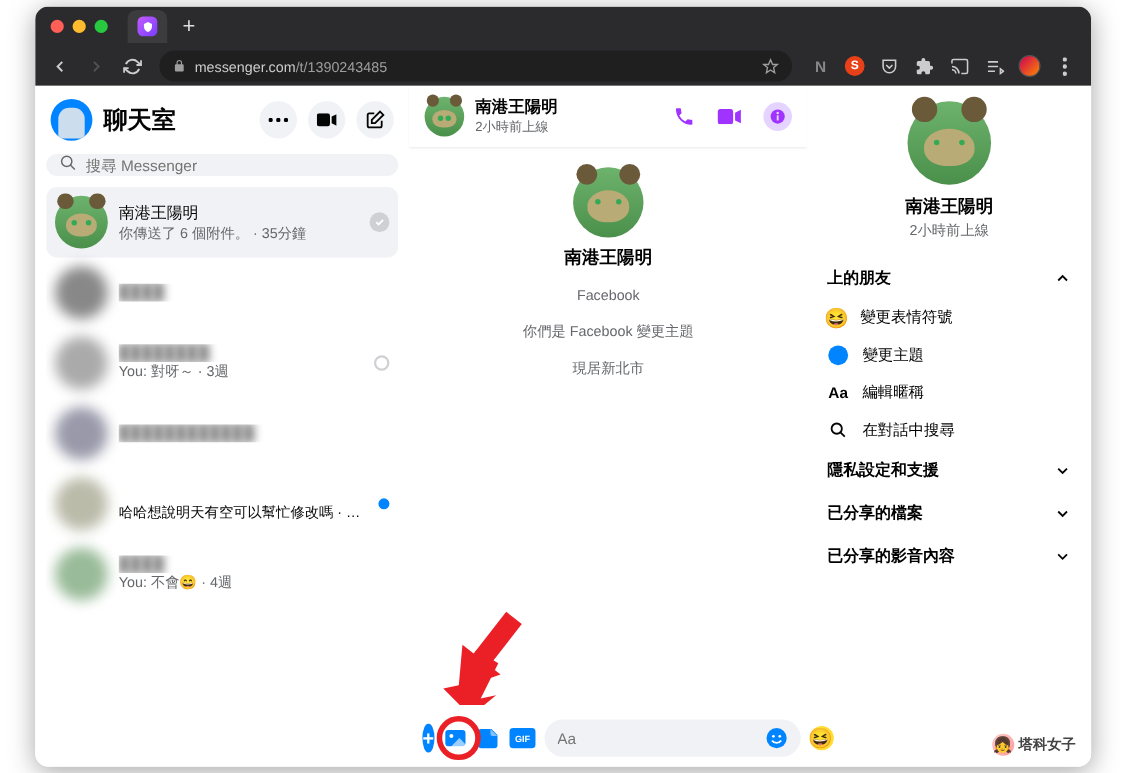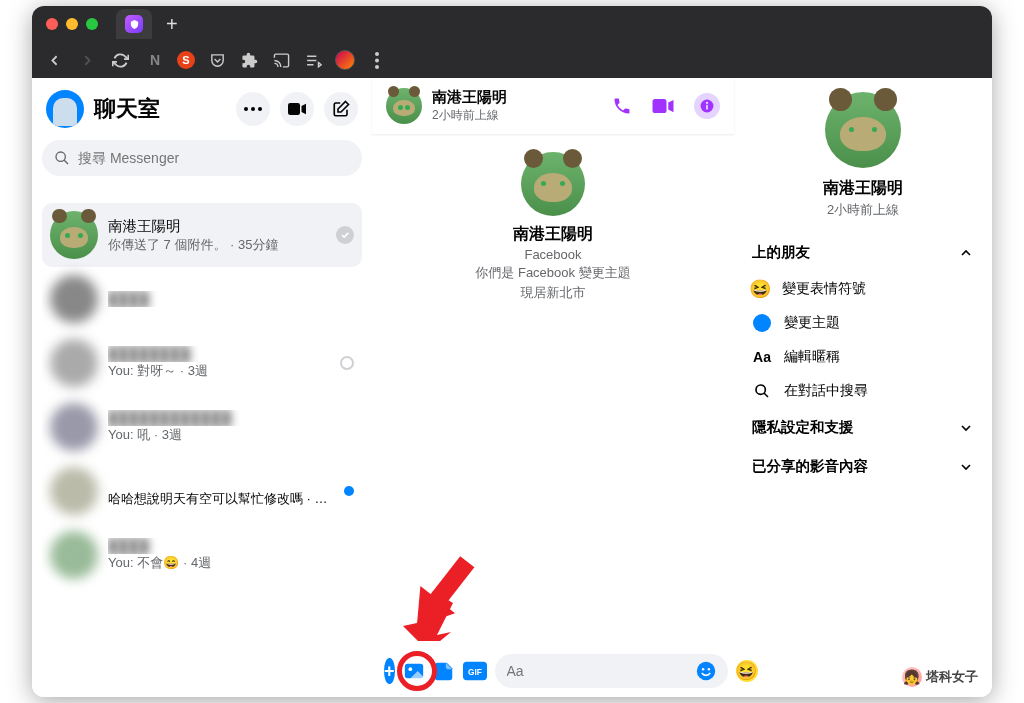--- a/index.html
+++ b/index.html
@@ -59,22 +59,22 @@
     .sidebar { width: 340px; display: flex; flex-direction: column; border-right: none; padding: 8px 10px; }
     .sb-header { display: flex; align-items: center; gap: 10px; padding: 4px 4px 12px 4px; }
     .sb-avatar { width: 38px; height: 38px; border-radius: 50%; background: linear-gradient(180deg,#0084ff 0%,#0084ff 100%); display:flex; align-items:end; justify-content:center; overflow:hidden;}
     .sb-avatar::after{content:''; width:24px; height:28px; background:#cde; border-radius:10px 10px 4px 4px; margin-bottom:2px;}
     .sb-title { flex: 1; font-size: 22px; font-weight: 800; color: #050505; }
     .rbtn {
       width: 34px; height: 34px; border-radius: 50%; background: #f0f2f5;
       display: flex; align-items: center; justify-content: center; cursor: pointer;
     }
     .search {
-      background: #f0f2f5; border-radius: 18px; height: 36px;
-      display: flex; align-items: center; padding: 0 12px; gap: 8px; margin-bottom: 27px;
+      background: #f0f2f5; border-radius: 18px; height: 20px;
+      display: flex; padding: 0 12px; gap: 8px; margin-bottom: 10px;
     }
     .search input { border: none; background: transparent; outline: none; font-size: 14px; flex: 1; }
     .chatlist { flex: 1; overflow: hidden; }
     .chat {
       display: flex; align-items: center; gap: 10px; padding: 8px 8px;
       border-radius: 10px; cursor: pointer; position: relative;
     }
     .chat.active { background: #f0f2f5; }
     .chat-av { width: 48px; height: 48px; border-radius: 50%; flex-shrink: 0; position: relative; }
     .nook {
@@ -109,21 +109,21 @@
     .conv-av { width: 36px; height: 36px; }
     .conv-title { flex: 1; }
     .conv-title .n { font-size: 15px; font-weight: 600; color: #050505; }
     .conv-title .s { font-size: 12px; color: #65676b; }
     .conv-actions { display: flex; gap: 20px; align-items: center; }
     .conv-act { color: #a033ff; cursor: pointer; display: flex; }
     .conv-info { width:26px;height:26px;border-radius:50%;background:#e4d4ff;display:flex;align-items:center;justify-content:center;}
     .conv-body { flex: 1; display: flex; flex-direction: column; align-items: center; padding-top: 18px; }
     .big-av { width: 64px; height: 64px; }
     .conv-body .nm { font-size: 16px; font-weight: 600; margin-top: 8px; }
-    .conv-body .sub { font-size: 13px; color: #65676b; margin-top: 2px; }
+    .conv-body .sub { font-size: 13px; color: #65676b; margin-top: 16px; }
     .composer {
       height: 52px; display: flex; align-items: center; padding: 0 12px; gap: 8px;
     }
     .comp-icon { color: #0084ff; cursor: pointer; display:flex; }
     .plus-circle { width:26px;height:26px;border-radius:50%;background:#0084ff;display:flex;align-items:center;justify-content:center;color:#fff;font-size:18px;font-weight:bold;}
     .msg-input {
       flex: 1; background: #f0f2f5; border-radius: 18px; height: 34px;
       display: flex; align-items: center; padding: 0 12px; gap: 8px;
     }
     .msg-input input { border:none; background:transparent; outline:none; flex:1; font-size:14px;}
@@ -189,20 +189,30 @@
           <svg width="17" height="17" viewBox="0 0 24 24" fill="none" stroke="#777" stroke-width="2.5">
             <path d="M9 18l6-6-6-6"></path>
           </svg>
         </div>
       <div class="nav-icon">
           <svg width="17" height="17" viewBox="0 0 24 24" fill="none" stroke="#ccc" stroke-width="2.5">
             <path d="M23 4v6h-6M1 20v-6h6"></path>
             <path d="M3.5 9a9 9 0 0114.8-3L23 10M1 14l4.7 4a9 9 0 0014.8-3"></path>
           </svg>
         </div>
+      <div class="address">
+        <svg class="lock" width="12" height="12" viewBox="0 0 24 24">
+            <path d="M12 1a5 5 0 00-5 5v3H6a2 2 0 00-2 2v9a2 2 0 002 2h12a2 2 0 002-2v-9a2 2 0 00-2-2h-1V6a5 5 0 00-5-5zm-3 8V6a3 3 0 116 0v3H9z"></path>
+          </svg>
+        <span><span>messenger.com</span><span class="url-grey">/t/1390243485</span></span>
+        <div style="flex:1"></div>
+        <svg width="15" height="15" viewBox="0 0 24 24" fill="none" stroke="#9e9e9e" stroke-width="2">
+            <path d="M12 2l3 7h7l-5.5 4.5L18 21l-6-4-6 4 1.5-7.5L2 9h7l3-7z"></path>
+          </svg>
+      </div>
       <div class="right-icons">
         <div class="ext-icon" style="color:#888;font-weight:600;font-size:14px;">N</div>
         <div class="ext-s">S</div>
         <div class="ext-icon">
             <svg width="17" height="17" viewBox="0 0 24 24" fill="none" stroke="#ccc" stroke-width="2">
               <path d="M4 4h16v8a8 8 0 01-16 0V4z"></path>
               <path d="M8 10l4 4 4-4"></path>
             </svg>
           </div>
         <div class="ext-icon">
@@ -268,21 +278,21 @@
       </div>
       <div class="chatlist">
         <div class="chat active">
           <div class="chat-av nook">
               <div class="nook-ear1"></div>
               <div class="nook-ear2"></div>
               <div class="nook-face"></div>
             </div>
           <div class="chat-txt">
             <div class="chat-name">南港王陽明</div>
-            <div class="chat-preview">你傳送了 7 個附件。 · 35分鐘</div>
+            <div class="chat-preview">你傳送了 6 個附件。 · 35分鐘</div>
           </div>
           <div class="check-muted">
               <svg width="10" height="10" viewBox="0 0 24 24" fill="none" stroke="#fff" stroke-width="4">
                 <path d="M5 12l5 5L20 7"></path>
               </svg>
             </div>
         </div>
         <div class="chat">
           <div class="chat-av blur"></div>
           <div class="chat-txt">
@@ -294,21 +304,20 @@
           <div class="chat-txt">
             <div class="chat-name blurtxt">████████</div>
             <div class="chat-preview">You: 對呀～ · 3週</div>
           </div>
           <div class="grey-ring"></div>
         </div>
         <div class="chat">
           <div class="chat-av blur b3"></div>
           <div class="chat-txt">
             <div class="chat-name blurtxt">████████████</div>
-            <div class="chat-preview">You: 吼 · 3週</div>
           </div>
         </div>
         <div class="chat">
           <div class="chat-av blur b4"></div>
           <div class="chat-txt">
             <div class="chat-name blurtxt">&nbsp;</div>
             <div class="chat-preview" style="color:#050505;font-weight:500">哈哈想說明天有空可以幫忙修改嗎 · 4週</div>
           </div>
           <div class="blue-dot"></div>
         </div>
@@ -442,20 +451,28 @@
       </div>
       <div class="rp-section">
         <span>隱私設定和支援</span>
         <span class="chev">
             <svg width="16" height="16" viewBox="0 0 24 24" fill="none" stroke="#050505" stroke-width="2.5">
               <path d="M6 9l6 6 6-6"></path>
             </svg>
           </span>
       </div>
       <div class="rp-section">
+        <span>已分享的檔案</span>
+        <span class="chev">
+            <svg width="16" height="16" viewBox="0 0 24 24" fill="none" stroke="#050505" stroke-width="2.5">
+              <path d="M6 9l6 6 6-6"></path>
+            </svg>
+          </span>
+      </div>
+      <div class="rp-section">
         <span>已分享的影音內容</span>
         <span class="chev">
             <svg width="16" height="16" viewBox="0 0 24 24" fill="none" stroke="#050505" stroke-width="2.5">
               <path d="M6 9l6 6 6-6"></path>
             </svg>
           </span>
       </div>
     </div>
 
     <div class="red-ring"></div>

